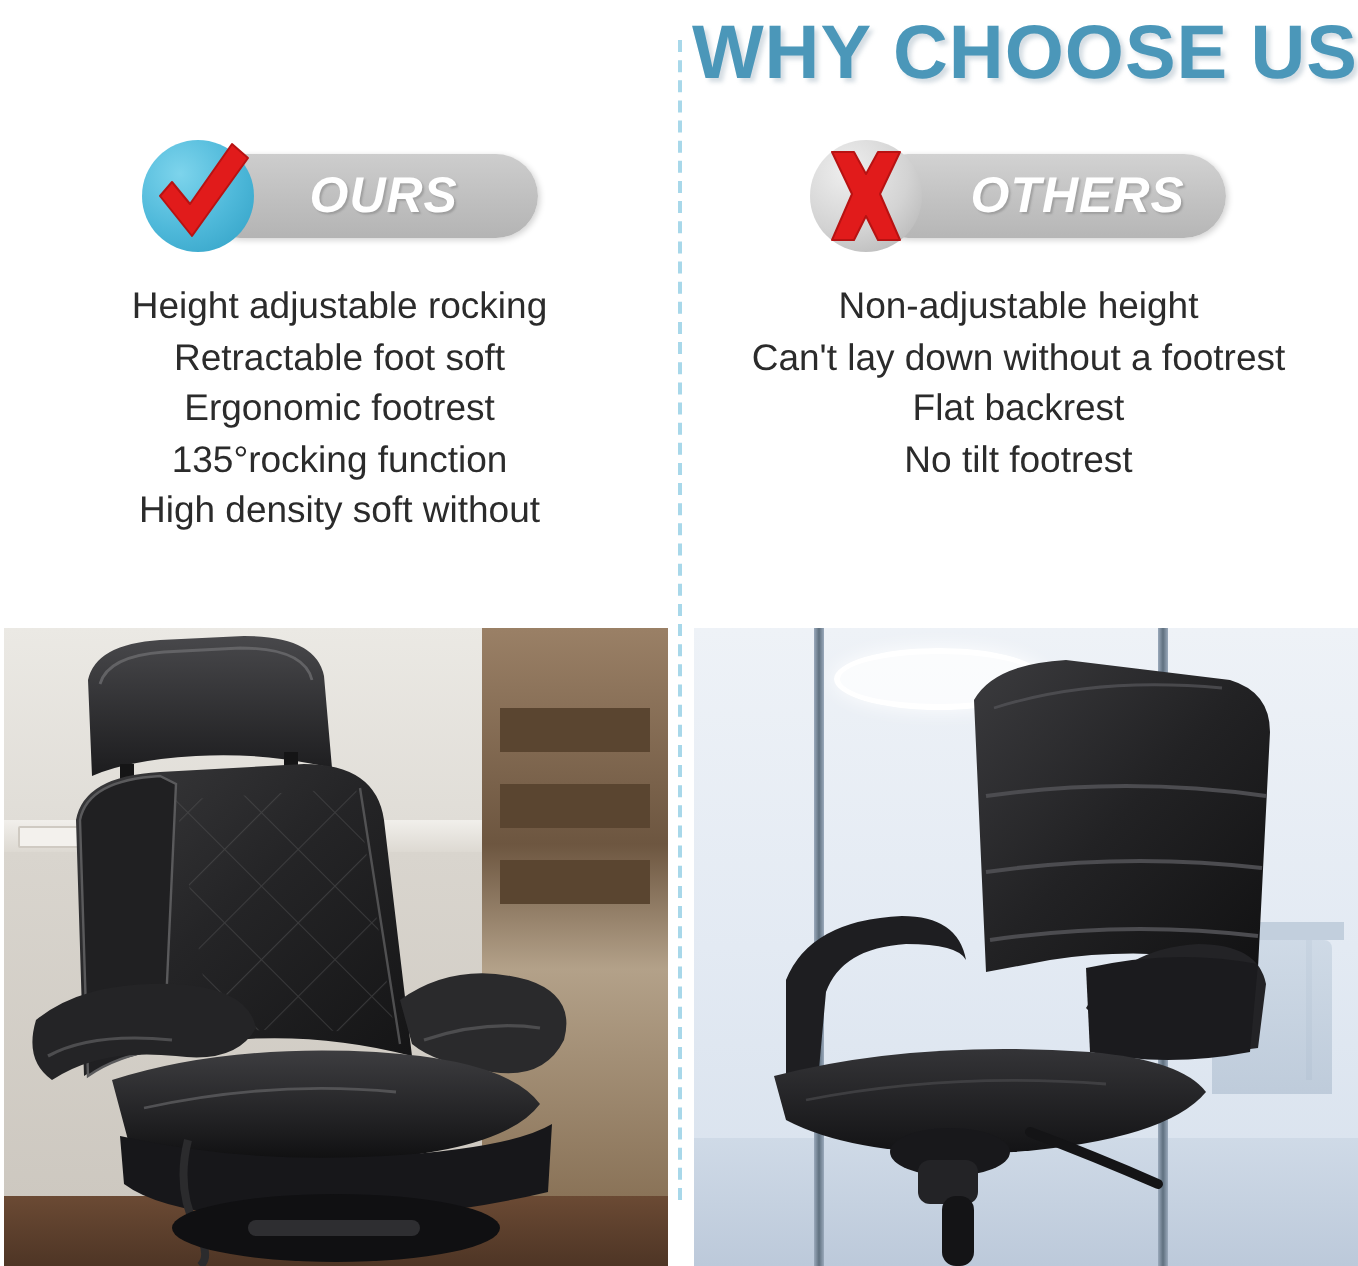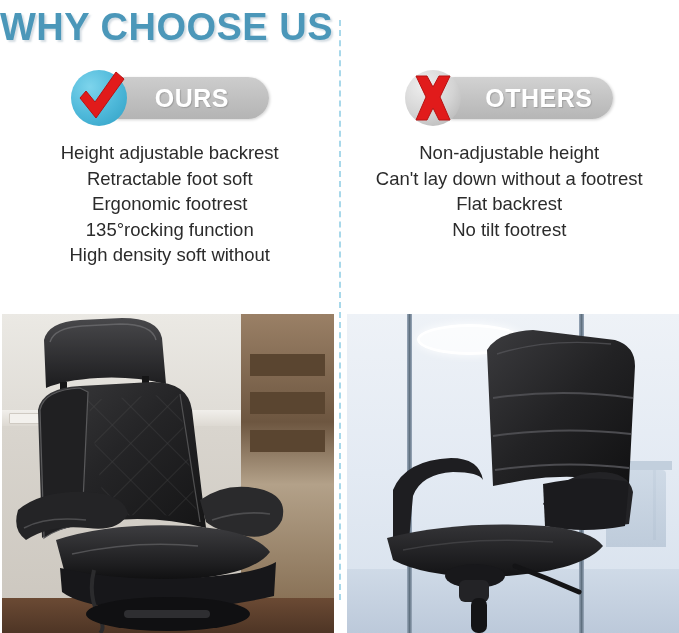--- a/index.html
+++ b/index.html
@@ -14,21 +14,21 @@
     overflow: hidden;
     position: relative;
   }
 
   
   .title-bar {
     width: 100%;
     height: 52px;
     display: flex;
     align-items: center;
-    justify-content: flex-start;
+    justify-content: flex-end;
     box-sizing: border-box;
     padding-top: 2px;
   }
   .title {
     font-size: 38px;
     font-weight: bold;
     letter-spacing: 0.5px;
     color: #4b97b9;
     text-shadow: 2px 2px 2px rgba(150,170,185,0.40);
     white-space: nowrap;
@@ -68,20 +68,21 @@
     display: flex;
     align-items: center;
   }
   .badge-pill {
     height: 42px;
     border-radius: 21px;
     display: flex;
     align-items: center;
     box-sizing: border-box;
     box-shadow: 1px 1px 3px rgba(0,0,0,0.18);
+    font-style: italic;
   }
   .pill-ours {
     background: linear-gradient(180deg,#cdcdcd 0%, #bfbfbf 55%, #b4b4b4 100%);
     width: 170px;
     padding-left: 56px;
     margin-left: -28px;
   }
   .pill-others {
     background: linear-gradient(180deg,#d2d2d2 0%, #c2c2c2 55%, #b6b6b6 100%);
     width: 180px;
@@ -238,21 +239,21 @@
         <svg class="badge-mark" viewBox="0 0 56 56">
           <path d="M9 28 L15 21 L24 32 L45 2 L53 9 L25 48 Z" fill="#e11b1b" stroke="#b81212" stroke-width="1" stroke-linejoin="round"></path>
         </svg>
       </div>
       <div class="badge-pill pill-ours">
         <span class="pill-text">OURS</span>
       </div>
     </div>
 
     <div class="features">
-      <div>Height adjustable backrest</div>
+      <div>Height adjustable rocking</div>
       <div>Retractable foot soft</div>
       <div>Ergonomic footrest</div>
       <div>135°rocking function</div>
       <div>High density soft without</div>
     </div>
   </div>
 
   <div class="col">
 
     <div class="badge">

